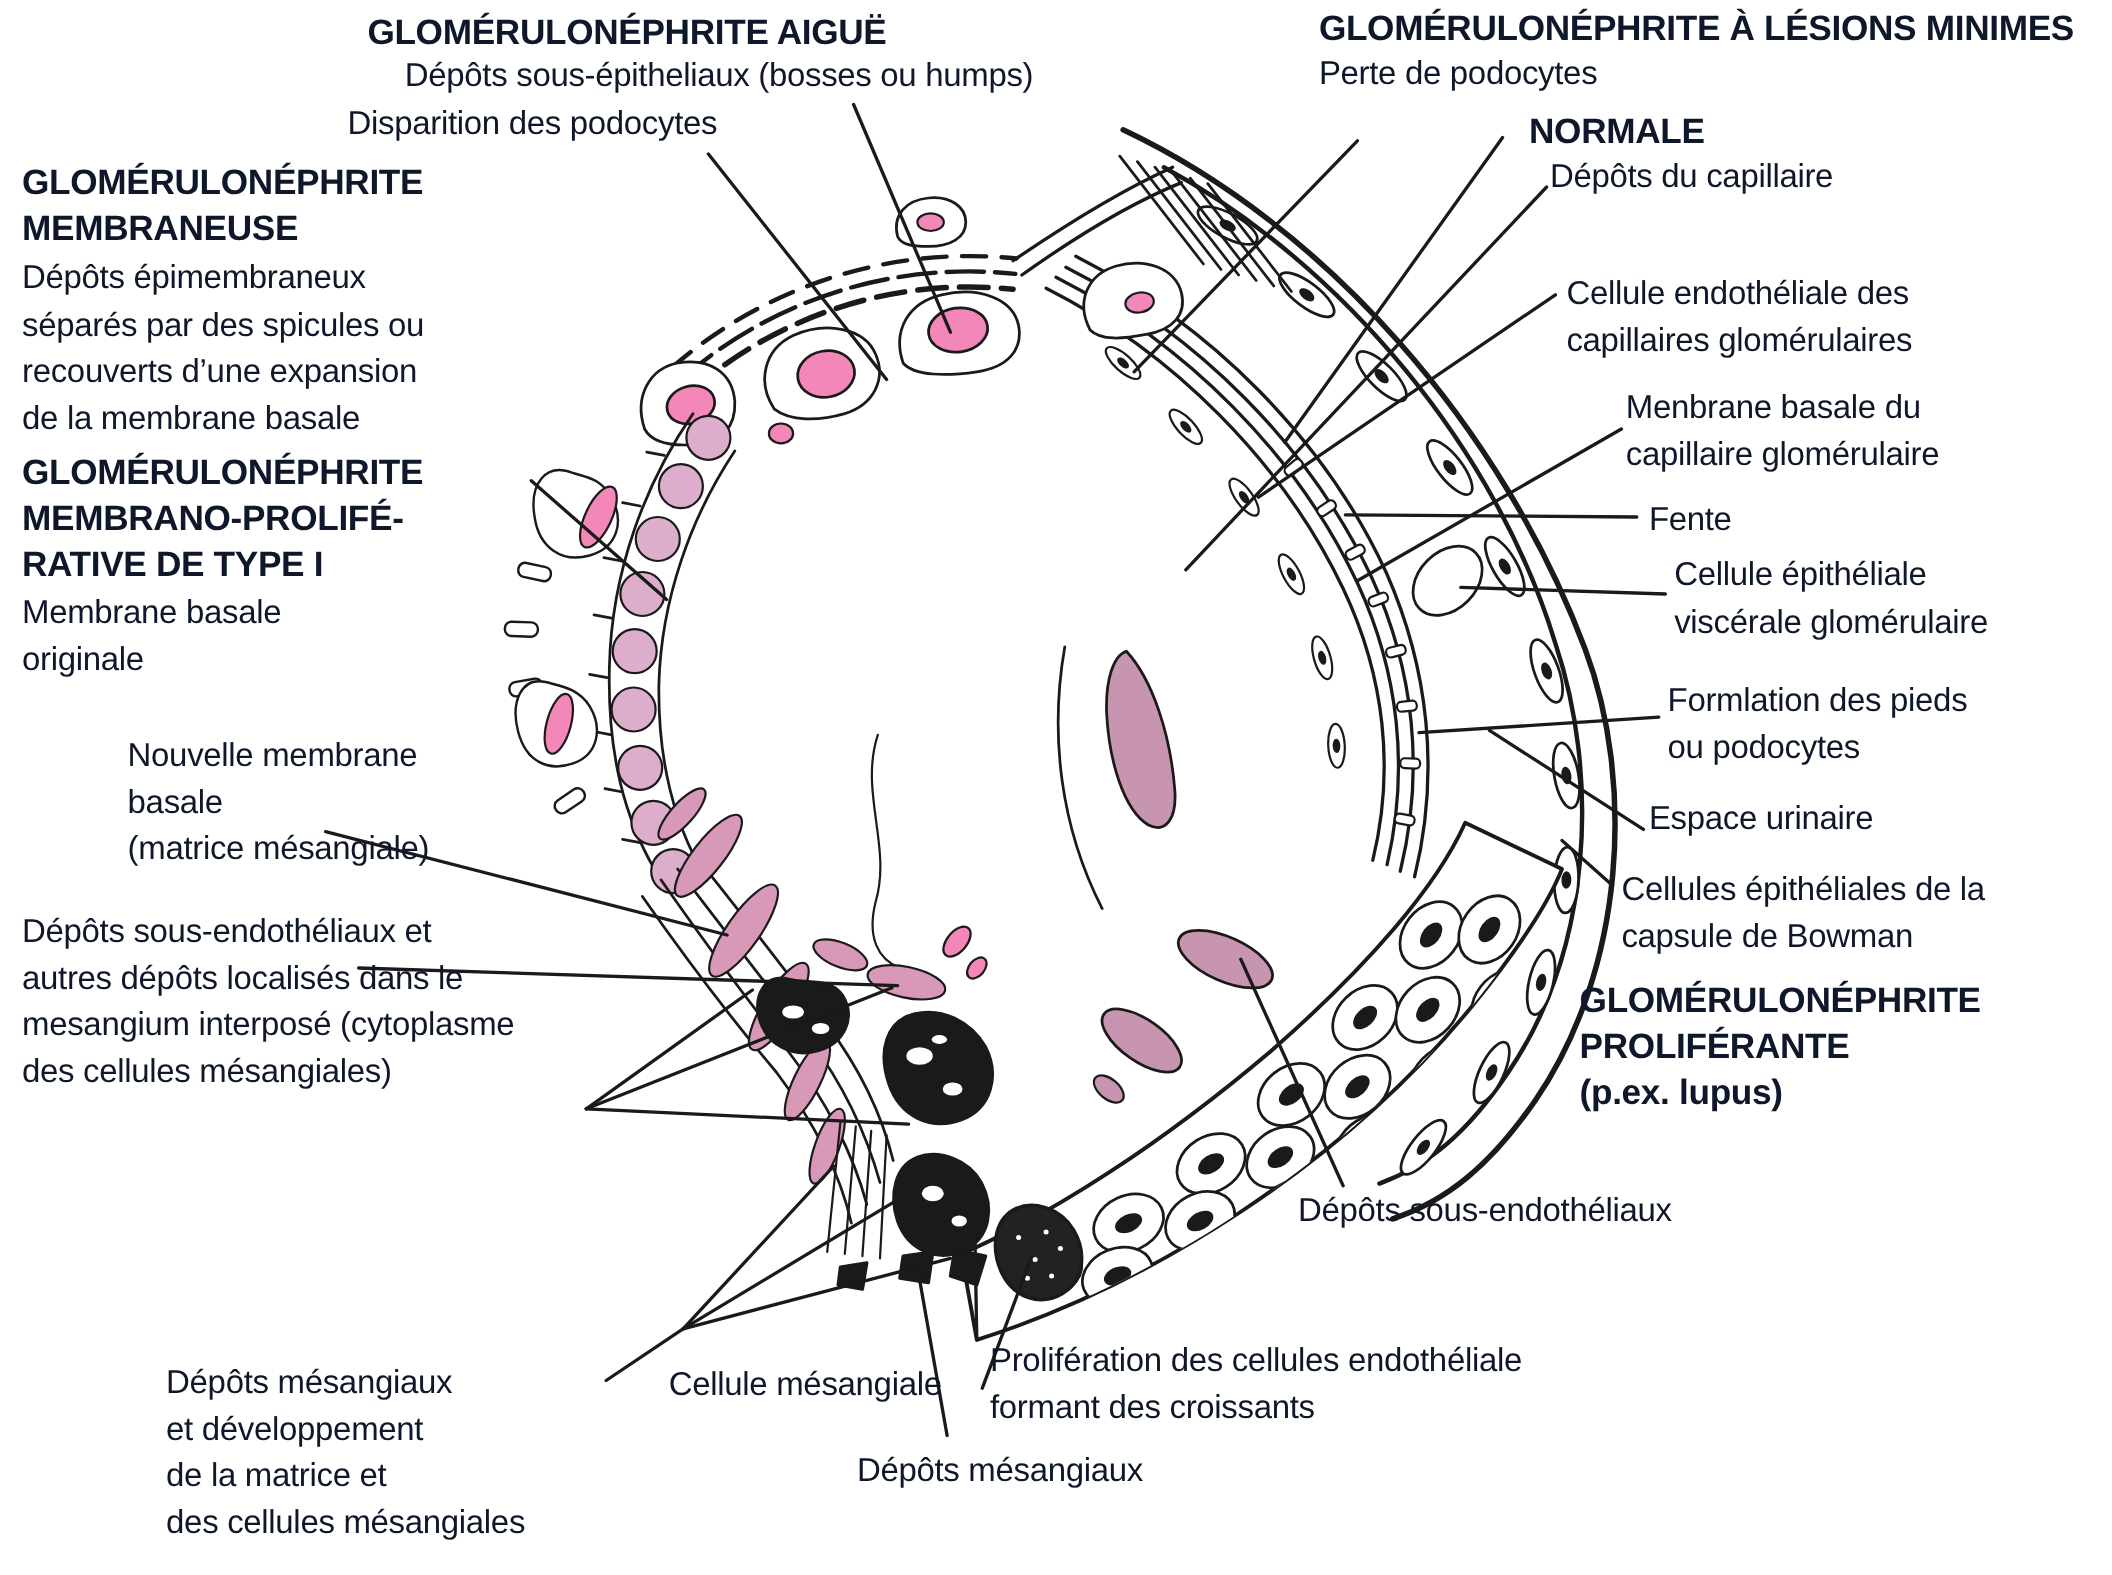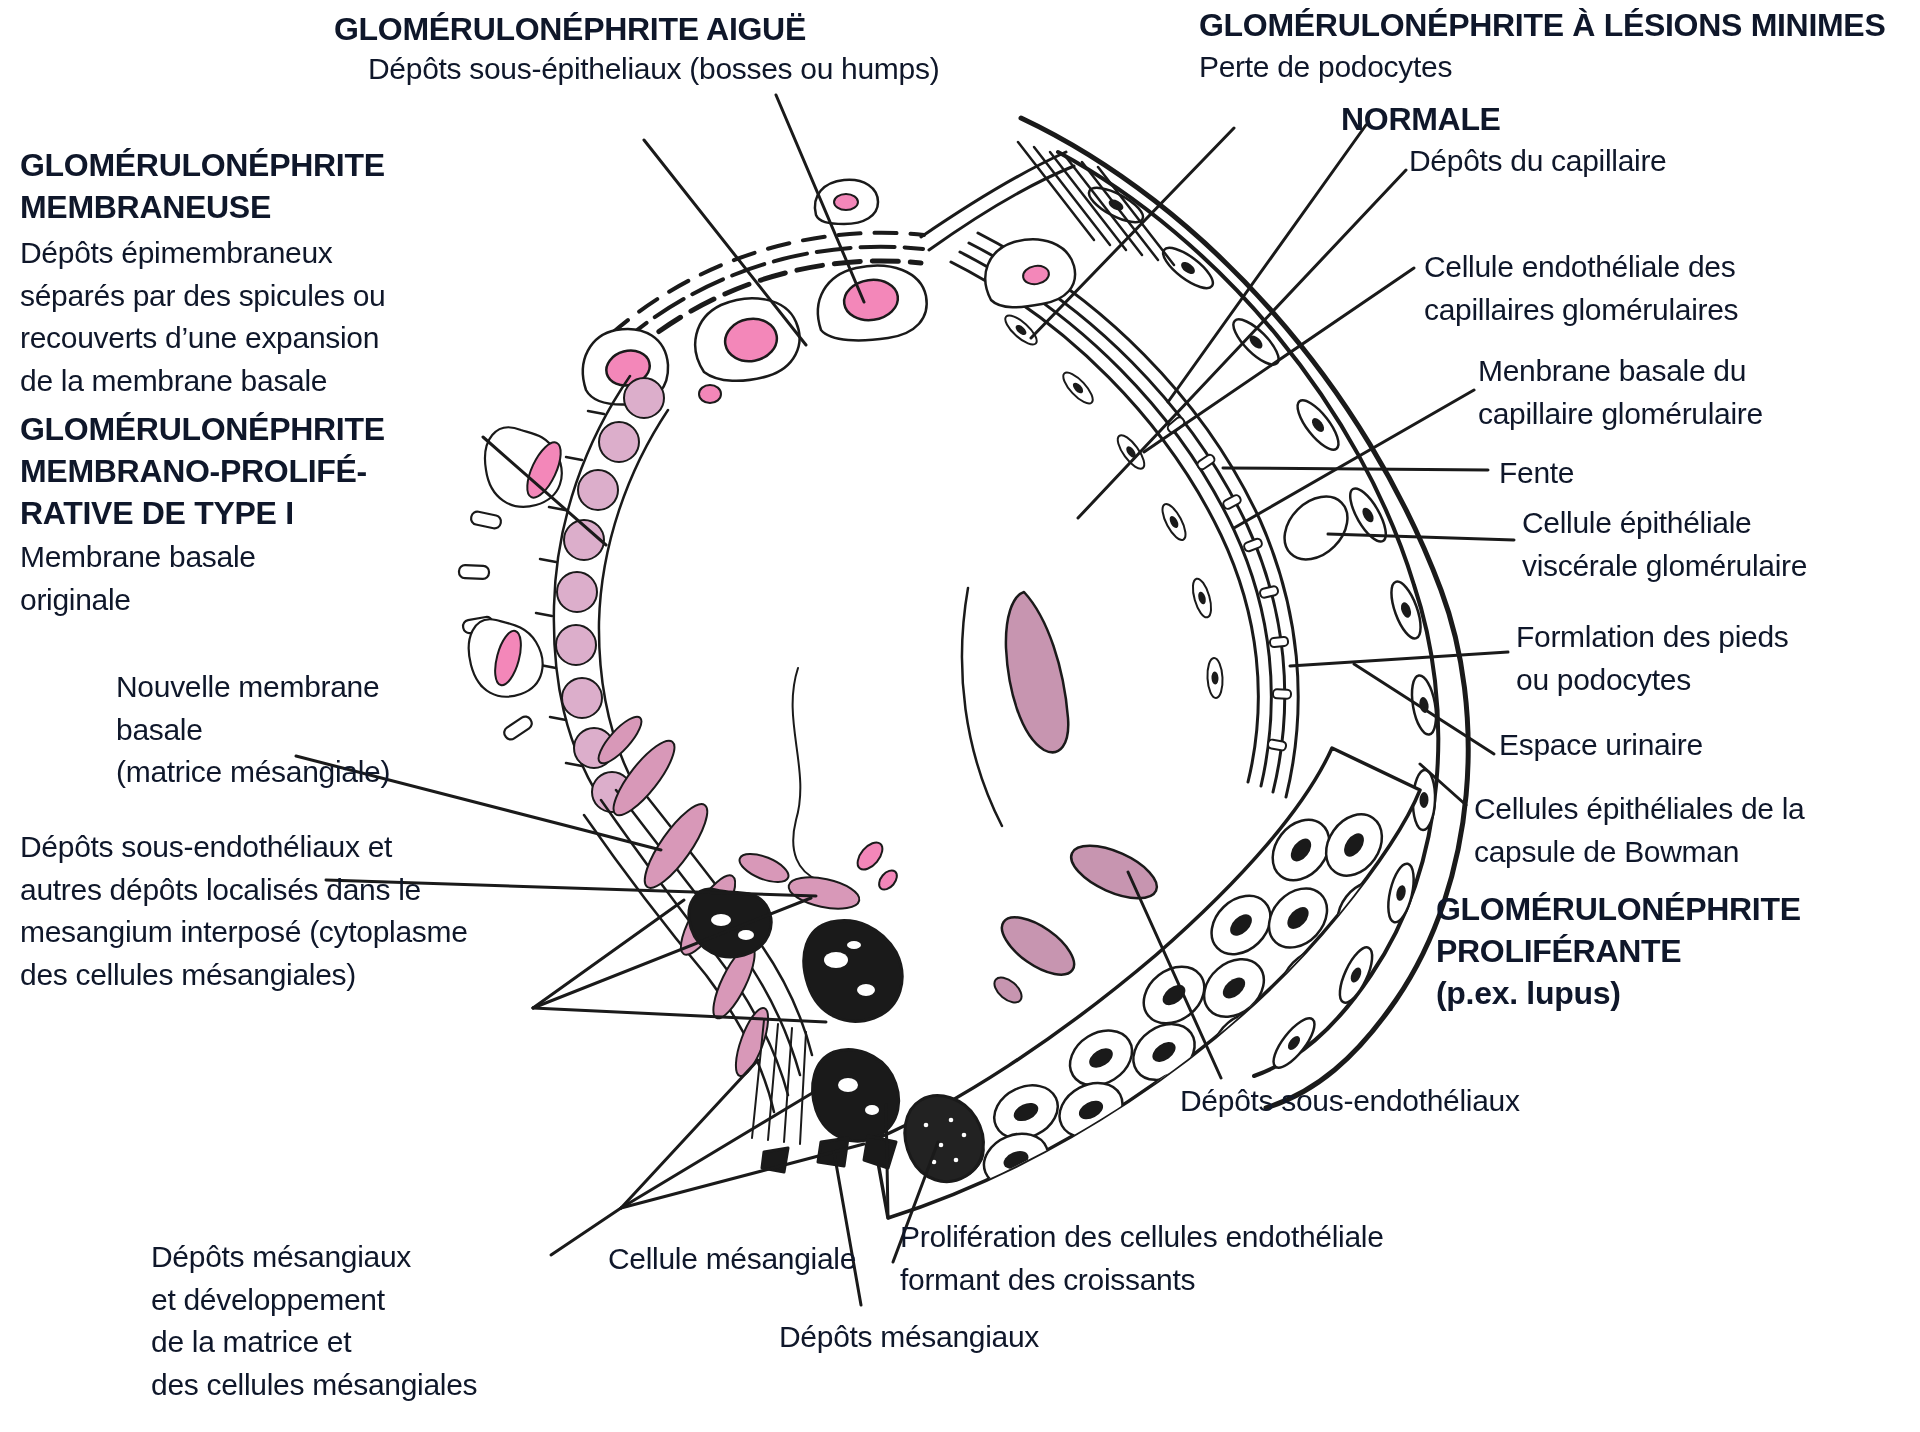--- a/index.html
+++ b/index.html
@@ -248,20 +248,21 @@
         <line x1="1472" y1="470" x2="1207" y2="468" stroke="#1a1a1a" stroke-width="3" stroke-linecap="round"></line>
         <line x1="1498" y1="540" x2="1312" y2="534" stroke="#1a1a1a" stroke-width="3" stroke-linecap="round"></line>
         <line x1="1492" y1="652" x2="1274" y2="666" stroke="#1a1a1a" stroke-width="3" stroke-linecap="round"></line>
         <line x1="1478" y1="754" x2="1338" y2="664" stroke="#1a1a1a" stroke-width="3" stroke-linecap="round"></line>
         <line x1="1450" y1="805" x2="1404" y2="764" stroke="#1a1a1a" stroke-width="3" stroke-linecap="round"></line>
       </g>
     </svg>
 
   <div class="lb b" style="left:318px;top:8px">GLOMÉRULONÉPHRITE AIGUË</div>
   <div class="lb" style="left:352px;top:48px">Dépôts sous-épitheliaux (bosses ou humps)</div>
+  <div class="lb" style="left:300px;top:92px">Disparition des podocytes</div>
   <div class="lb b" style="left:4px;top:144px">GLOMÉRULONÉPHRITE
 MEMBRANEUSE</div>
   <div class="lb" style="left:4px;top:232px"> Dépôts épimembraneux
 séparés par des spicules ou
 recouverts d’une expansion
 de la membrane basale</div>
   <div class="lb b" style="left:4px;top:408px">GLOMÉRULONÉPHRITE
 MEMBRANO-PROLIFÉ-
 RATIVE DE TYPE I</div>
   <div class="lb" style="left:4px;top:536px"> Membrane basale
@@ -277,21 +278,21 @@
 et développement
 de la matrice et
 des cellules mésangiales</div>
   <div class="lb" style="left:592px;top:1238px">Cellule mésangiale</div>
   <div class="lb" style="left:763px;top:1316px">Dépôts mésangiaux</div>
   <div class="lb" style="left:884px;top:1216px">Prolifération des cellules endothéliale
 formant des croissants</div>
   <div class="lb" style="left:1164px;top:1080px">Dépôts sous-endothéliaux</div>
   <div class="lb b" style="left:1183px;top:4px">GLOMÉRULONÉPHRITE À LÉSIONS MINIMES</div>
   <div class="lb" style="left:1183px;top:46px">Perte de podocytes</div>
-  <div class="lb b" style="left:1325px;top:98px">NORMALE</div>
+  <div class="lb b" style="left:1374px;top:98px">NORMALE</div>
   <div class="lb" style="left:1393px;top:140px">Dépôts du capillaire</div>
   <div class="lb" style="left:1408px;top:246px">Cellule endothéliale des
 capillaires glomérulaires</div>
   <div class="lb" style="left:1462px;top:350px">Menbrane basale du
 capillaire glomérulaire</div>
   <div class="lb" style="left:1483px;top:452px">Fente</div>
   <div class="lb" style="left:1506px;top:502px">Cellule épithéliale
 viscérale glomérulaire</div>
   <div class="lb" style="left:1500px;top:616px">Formlation des pieds
 ou podocytes</div>

